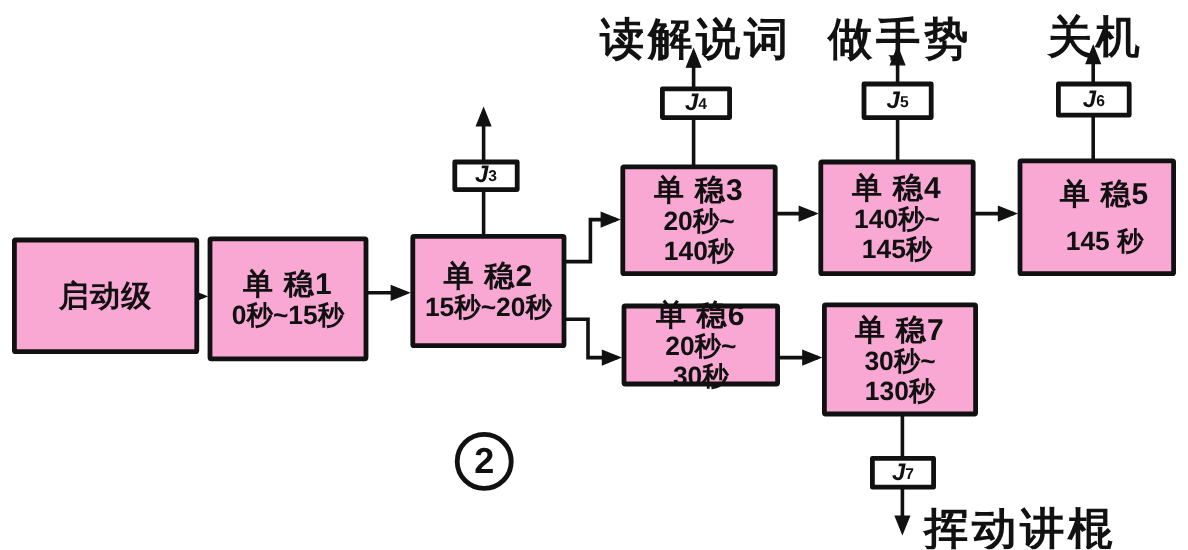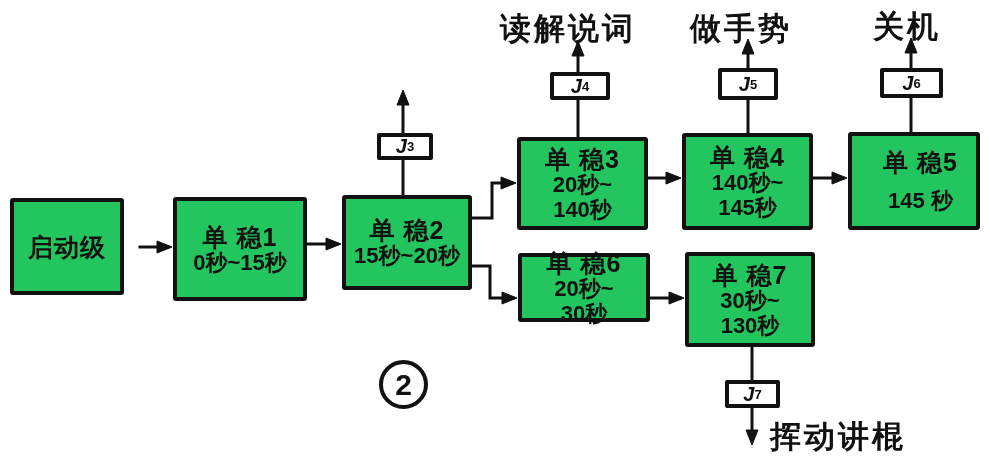--- a/index.html
+++ b/index.html
@@ -2,38 +2,38 @@
 <html><head>
 <meta charset="utf-8">
 <style>
   html,body{margin:0;padding:0;background:#ffffff;}
   #canvas{
     position:relative;width:990px;height:458px;background:#ffffff;
     font-family:"Liberation Sans","DejaVu Sans",sans-serif;color:#111;
     overflow:hidden;
   }
   .box{
-    position:absolute;border:4px solid #111;border-radius:3px;background:#22c55e;
+    position:absolute;border:4px solid #111;border-radius:3px;background:#f9a8d4;
     display:flex;flex-direction:column;align-items:center;justify-content:center;
     font-weight:bold;text-align:center;line-height:1.12;box-sizing:border-box;
     white-space:nowrap;
   }
   .box .l1{font-size:25px;letter-spacing:1px;}
   .box .l2{font-size:22px;}
   .box .l3{font-size:22px;}
   .start-box{font-size:30px;letter-spacing:3px;}
   .relay{
     position:absolute;border:4px solid #111;border-radius:2px;background:#fff;
     display:flex;align-items:center;justify-content:center;font-weight:bold;
     box-sizing:border-box;
   }
   .relay .jl{font-size:20px;font-style:italic;}
   .relay sub{font-size:13px;font-weight:bold;}
   .action{
-    position:absolute;font-size:31px;font-weight:bold;letter-spacing:3px;
+    position:absolute;font-size:37px;font-weight:bold;letter-spacing:3px;
     white-space:nowrap;
   }
   .fig-circle{
     position:absolute;border:4px solid #111;border-radius:50%;
     display:flex;align-items:center;justify-content:center;
     font-size:30px;font-weight:bold;box-sizing:border-box;background:#fff;
   }
   svg.wires{position:absolute;left:0;top:0;width:990px;height:458px;pointer-events:none;}
   svg.wires path{stroke:#111;stroke-width:3;fill:none;stroke-linecap:square;}
   svg.wires polygon{fill:#111;stroke:#111;}
@@ -80,21 +80,21 @@
 
     <path d="M911,132 L911,98"></path>
     <path d="M911,68 L911,44"></path>
     <polygon points="911,38 905,53 917,53"></polygon>
 
     <path d="M752,347 L752,380"></path>
     <path d="M752,408 L752,438"></path>
     <polygon points="752,445 746,430 758,430"></polygon>
   </svg>
 
-  <div class="box start-box" style="left:10px;top:198px;width:114px;height:97px;justify-content:center;">
+  <div class="box start-box" style="left:10px;top:198px;width:156px;height:97px;justify-content:center;">
     <span class="l1">启动级</span>
   </div>
 
   <div class="box" style="left:173px;top:197px;width:134px;height:104px;">
     <span class="l1">单 稳1</span>
     <span class="l2">0秒~15秒</span>
   </div>
 
   <div class="box" style="left:342px;top:195px;width:130px;height:95px;">
     <span class="l1">单 稳2</span>

